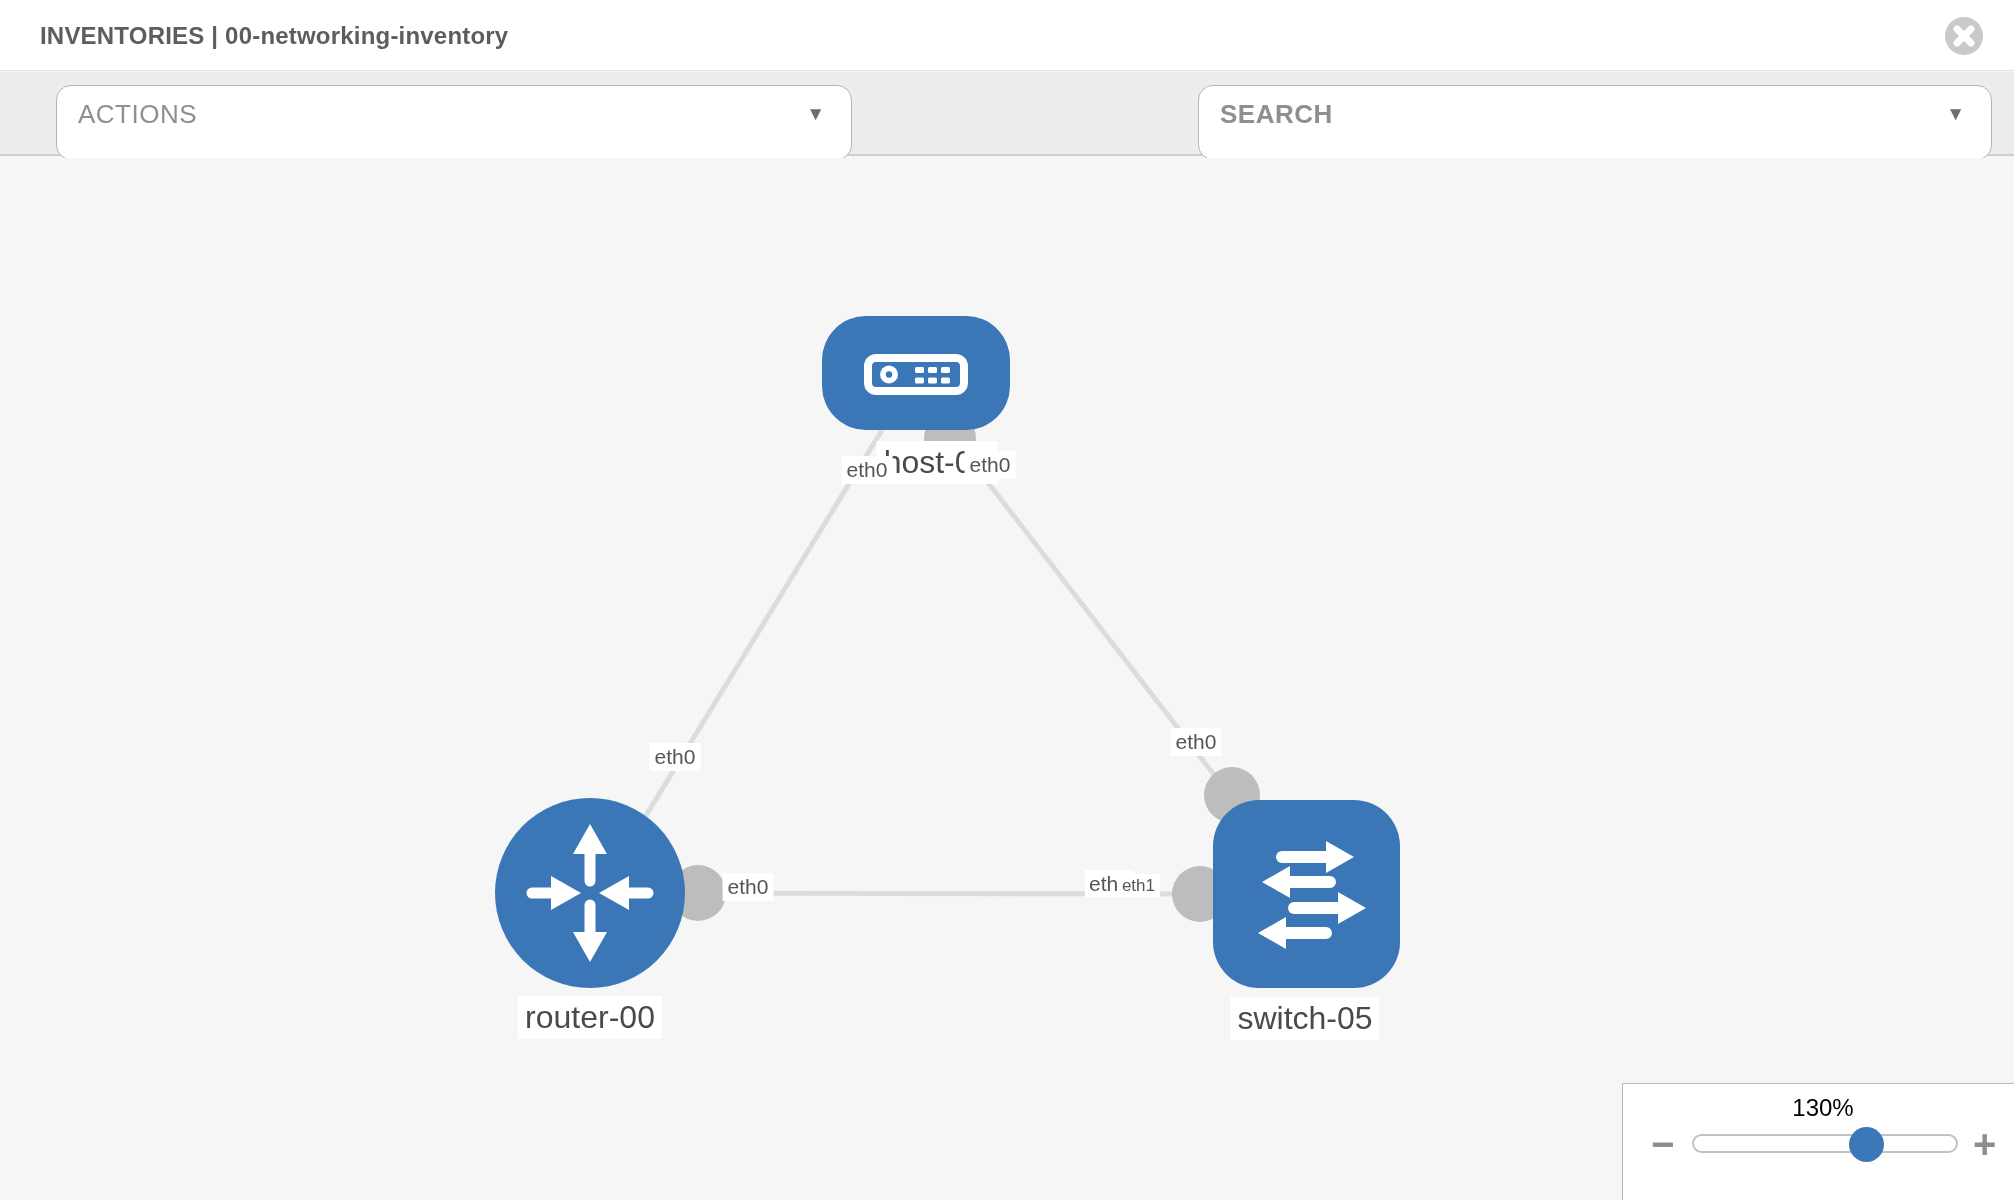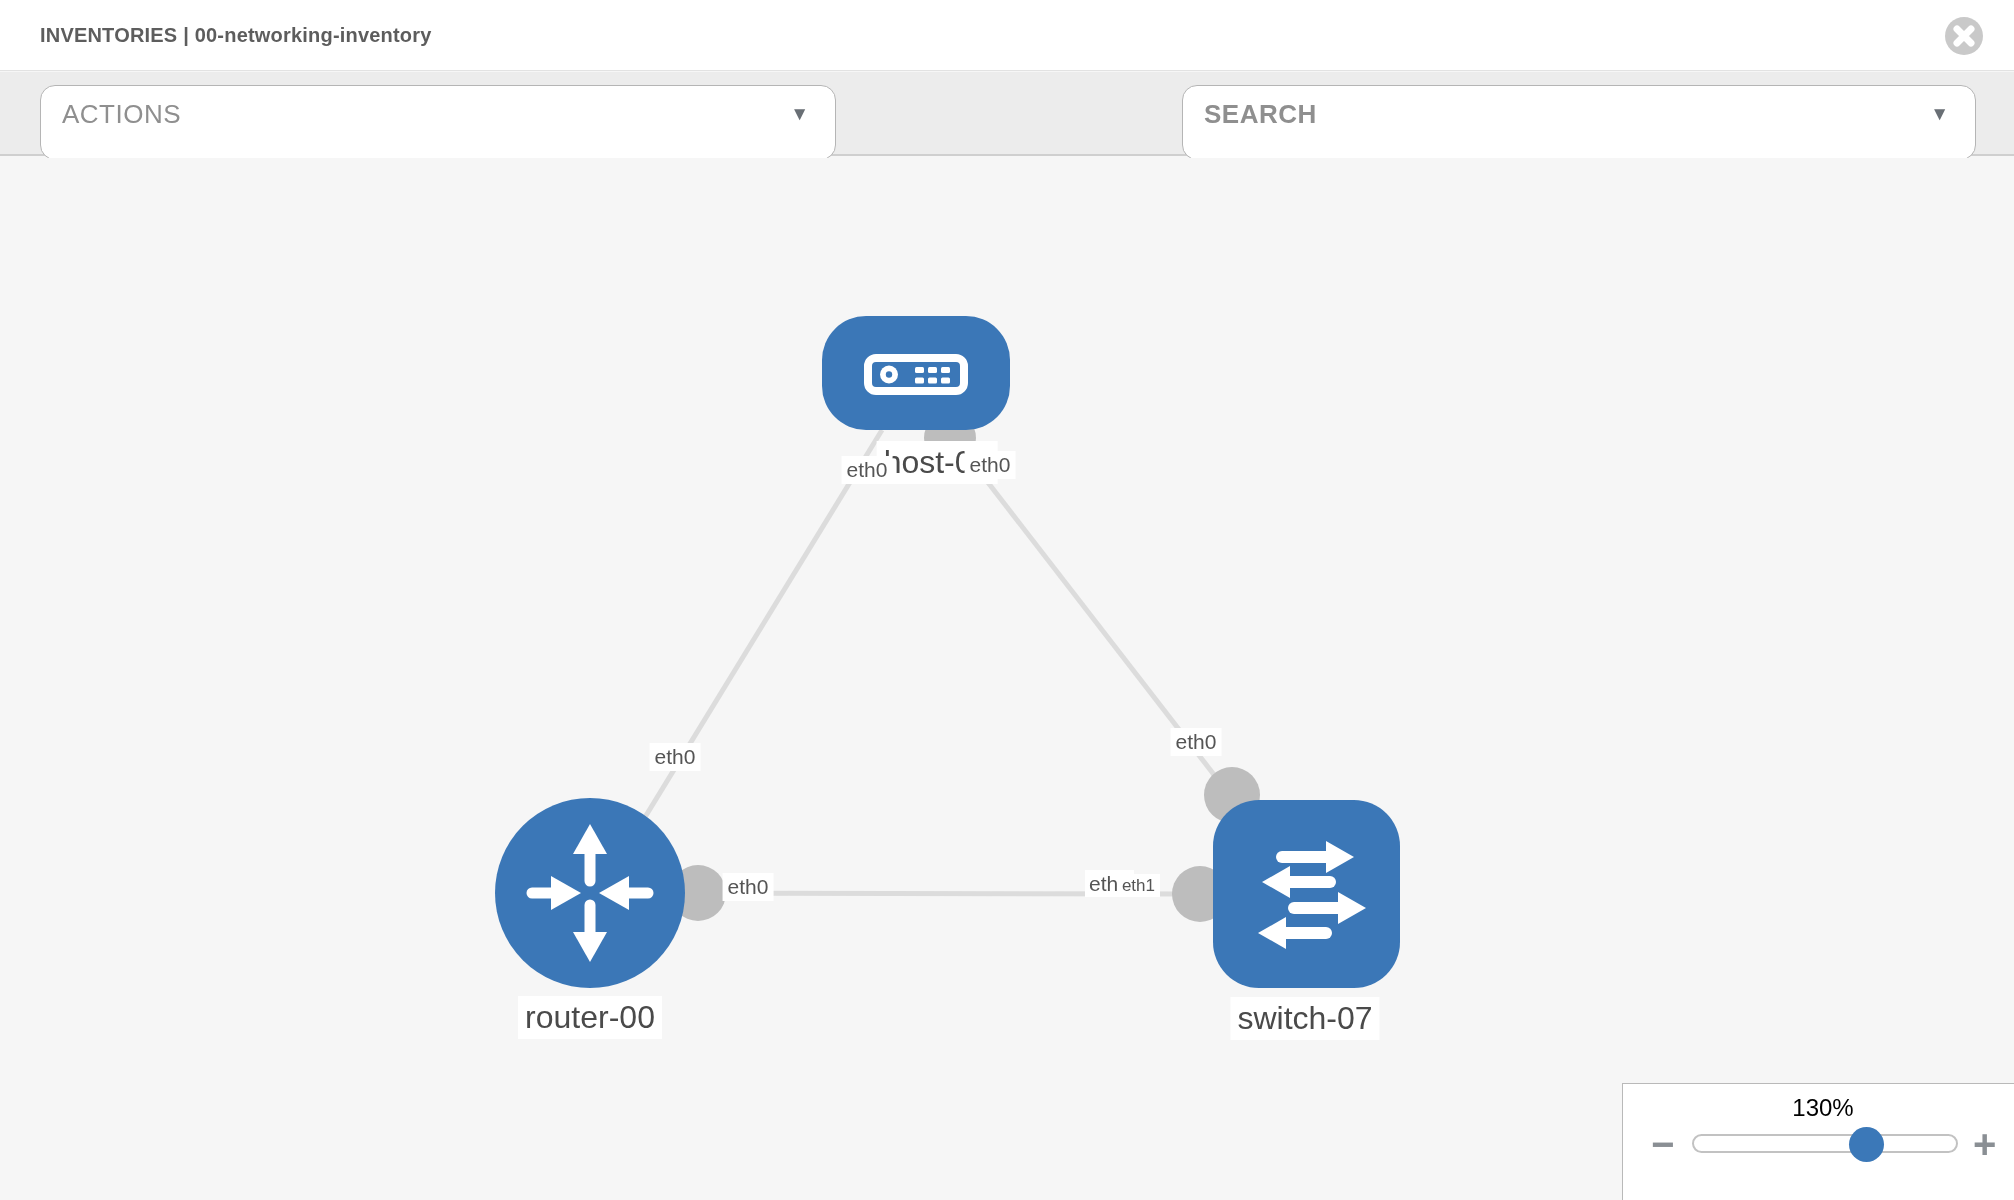--- a/index.html
+++ b/index.html
@@ -4,28 +4,28 @@
 <style>
   * { margin:0; padding:0; box-sizing:border-box; }
   html,body { width:2014px; height:1200px; overflow:hidden;
               font-family:"Liberation Sans", sans-serif; background:#f6f6f6; }
   #app { position:relative; width:2014px; height:1200px; }
 
   
   .header { position:absolute; left:0; top:0; width:2014px; height:71px;
             background:#ffffff; border-bottom:1px solid #e2e2e2; }
   .header-title { position:absolute; left:40px; top:0; height:71px; line-height:71px;
-                  font-size:20px; font-weight:bold; color:#5d5d5d; letter-spacing:.2px; }
+                  font-size:24px; font-weight:bold; color:#5d5d5d; letter-spacing:.2px; }
   .close-btn { position:absolute; right:30px; top:16px; width:40px; height:40px; cursor:pointer; }
 
   
   .toolbar { position:absolute; left:0; top:72px; width:2014px; height:84px;
              background:#ececec; border-bottom:2px solid #cfcfcf; }
   .select-box { position:absolute; top:13px; height:75px; background:#ffffff;
-                border:1px solid #b5b5b5; border-radius:15px; cursor:pointer; }
+                border:1px solid #b5b5b5; border-radius:15px; cursor:pointer;margin-left:16px; }
   .select-box .sel-label { position:absolute; left:21px; top:0; height:56px; line-height:56px;
                            font-size:26px; color:#8f8f8f; letter-spacing:.5px; }
   .select-box .sel-caret { position:absolute; right:26px; top:0; height:56px; line-height:56px;
                            font-size:19px; color:#696f75; }
   .actions-box { left:40px;  width:796px; }
   .search-box  { left:1182px; width:794px;font-weight:bold; }
   .tool-icon { position:absolute; top:97px; width:38px; height:38px; cursor:pointer; }
   .wrench-pos { left:1049px; }
   .key-pos    { left:1116px; }
 
@@ -149,21 +149,21 @@
           <line x1="1294" y1="750" x2="1342" y2="750"></line>
           <polygon points="1338,734 1338,766 1366,750" stroke="none"></polygon>
           <line x1="1326" y1="775" x2="1282" y2="775"></line>
           <polygon points="1286,759 1286,791 1258,775" stroke="none"></polygon>
         </g>
       </g>
     </svg>
 
     <div class="lbl node-lbl" style="left:937px; top:283px;">host-00</div>
     <div class="lbl node-lbl" style="left:590px; top:838px;">router-00</div>
-    <div class="lbl node-lbl" style="left:1305px; top:839px;">switch-07</div>
+    <div class="lbl node-lbl" style="left:1305px; top:839px;">switch-05</div>
 
     <div class="lbl if-lbl" style="left:867px;  top:298px;">eth0</div>
     <div class="lbl if-lbl" style="left:990px;  top:293px;">eth0</div>
     <div class="lbl if-lbl" style="left:675px;  top:585px;">eth0</div>
     <div class="lbl if-lbl" style="left:1196px; top:570px;">eth0</div>
     <div class="lbl if-lbl" style="left:748px;  top:715px;">eth0</div>
     <div class="if-overlap" style="left:1085px; top:714px;">
       <span class="under">eth0</span><span class="over">eth1</span>
     </div>
   </div>

